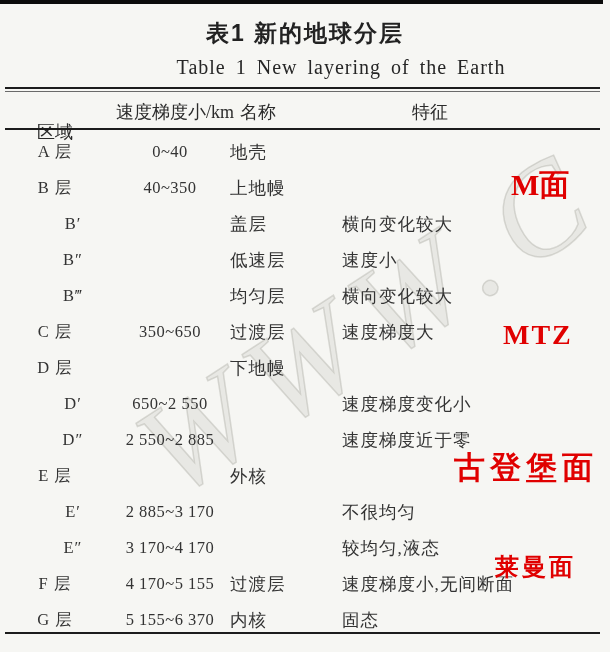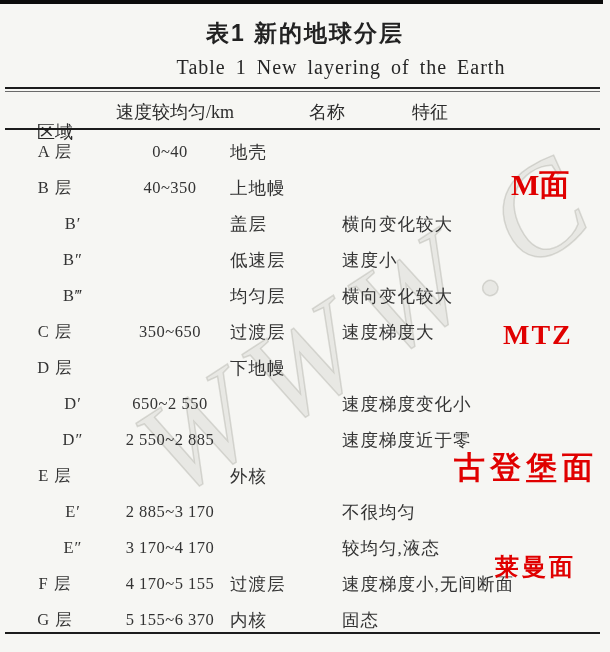--- a/index.html
+++ b/index.html
@@ -35,21 +35,21 @@
   .rule-head{top:128px;height:2px;}
   .rule-bottom{top:632px;height:2px;}
   
   .thead{
     position:absolute;top:98px;left:0;width:610px;height:28px;
     display:flex;align-items:center;
     font-size:18px;color:#2b2b2b;
   }
   .thead .h-region{width:110px;text-align:center;margin-top:40px;}
   .thead .h-depth{width:130px;text-align:center;}
-  .thead .h-name{width:105px;text-align:right;}
+  .thead .h-name{width:105px;text-align:left;}
   .thead .h-feature{width:170px;text-align:center;}
   
   .tbody{position:absolute;top:134px;left:0;width:546px;}
   .trow{
     display:flex;align-items:center;height:36px;
     font-size:17.5px;color:#333;
   }
   .c-region{width:110px;text-align:center;font-size:16.5px;letter-spacing:1px;}
   .trow.sub .c-region{padding-left:36px;width:74px;}
   .c-depth{width:120px;text-align:center;font-size:16.5px;letter-spacing:0.5px;white-space:nowrap;}
@@ -90,21 +90,21 @@
   <div class="watermark">WWW.C</div>
 
   <div class="title-cn">表1  新的地球分层</div>
   <div class="title-en">Table 1   New layering of the Earth</div>
 
   <div class="rule rule-top-a"></div>
   <div class="rule rule-top-b"></div>
 
   <div class="thead">
     <div class="h-region">区域</div>
-    <div class="h-depth">速度较均匀/km</div>
+    <div class="h-depth">速度梯度小/km</div>
     <div class="h-name">名称</div>
     <div class="h-feature">特征</div>
   </div>
 
   <div class="rule rule-head"></div>
 
   <div class="tbody">
       <div class="trow">
     <div class="c-region">A 层</div>
     <div class="c-depth">0~40</div>

